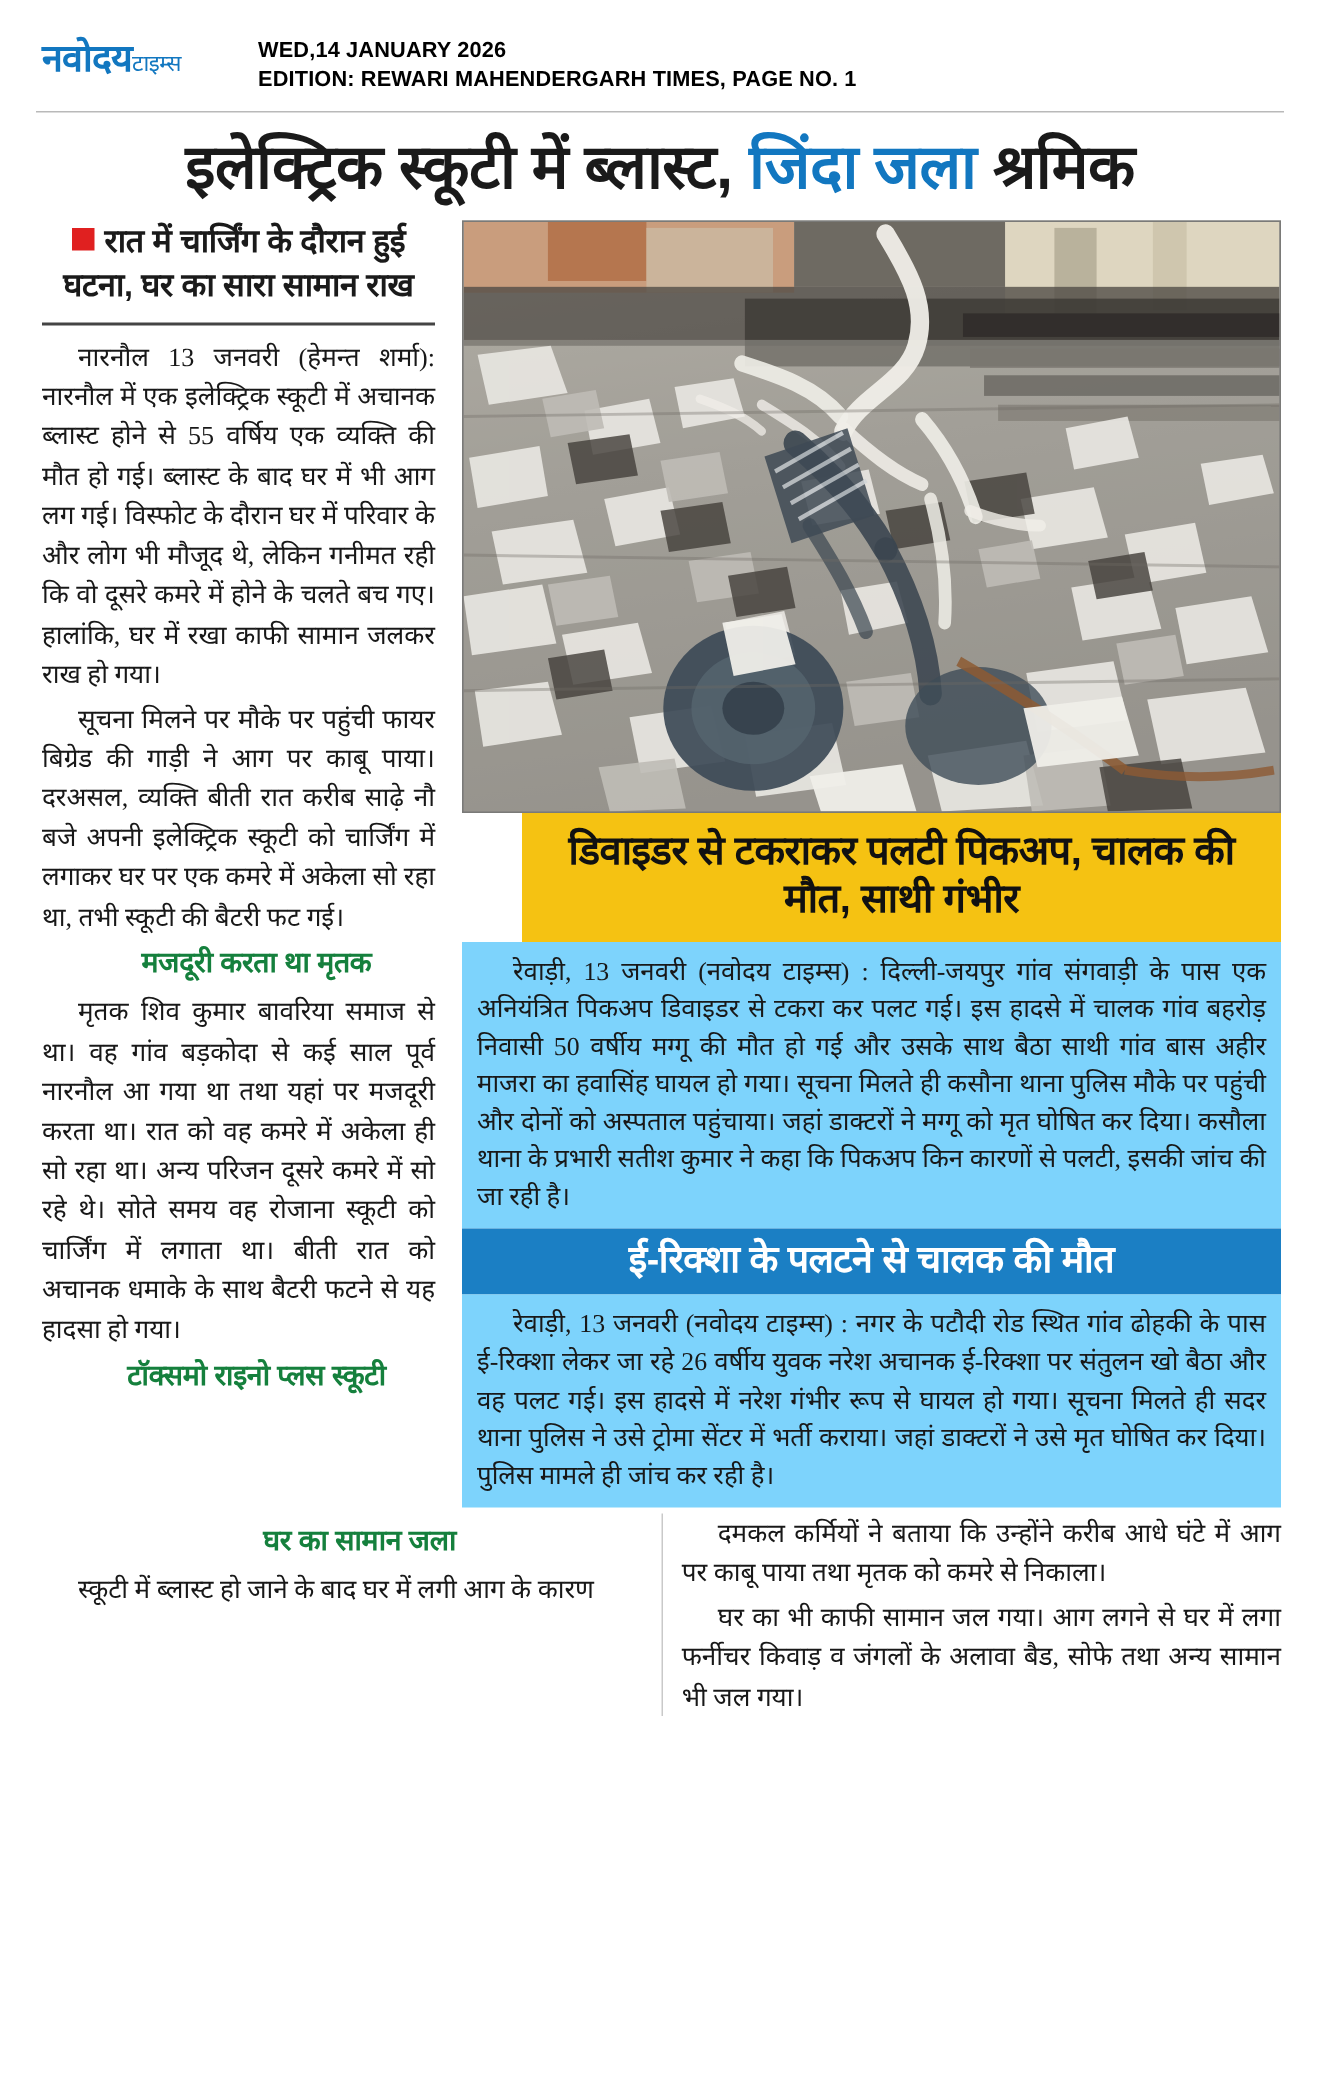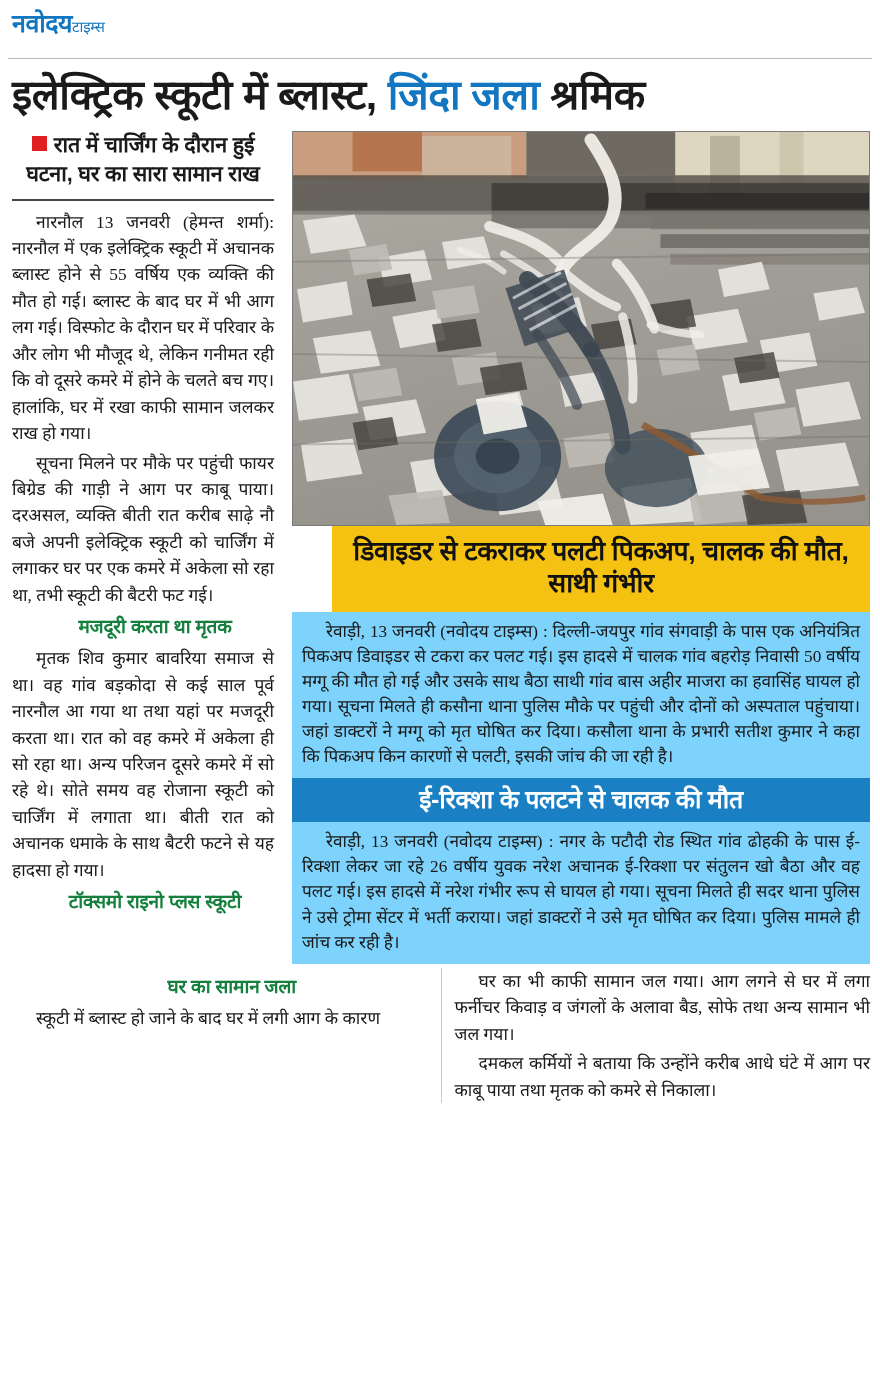--- a/index.html
+++ b/index.html
@@ -15,21 +15,21 @@
     color: #111111;
     position: relative;
     overflow: hidden;
   }
 
   .page {
     width: 880px;
     height: 1239px;
     position: relative;
     box-sizing: border-box;
-    padding: 0;
+    padding: 16px;
   }
 
   
   .masthead {
     height: 58px;
     display: flex;
     align-items: flex-start;
     padding: 9px 0 0 12px;
     box-sizing: border-box;
   }
@@ -71,20 +71,21 @@
 
   
   .headline-wrap {
     padding: 14px 12px 4px 12px;
   }
   .headline {
     font-family: "Liberation Sans", "DejaVu Sans", sans-serif;
     font-size: 41px;
     font-weight: bold;
     line-height: 1.12;
+    text-align: center;
     letter-spacing: -0.4px;
     color: #1a1a1a;
     white-space: nowrap;
   }
   .headline .blue {
     color: #1277c0;
   }
 
   
   .top-section {
@@ -234,20 +235,24 @@
 </head>
 <body>
 
 <div class="page">
 
   <div class="masthead">
     <div class="logo">
       <div class="logo-text">
         <span class="logo-main">नवोदय</span><span class="logo-sub">टाइम्स</span>
       </div>
+    </div>
+    <div class="edition-block">
+      <div>WED,14 JANUARY 2026</div>
+      <div>EDITION: REWARI MAHENDERGARH TIMES, PAGE NO. 1</div>
     </div>
   </div>
 
   <div class="rule-top"></div>
 
   <div class="headline-wrap">
     <div class="headline"><span>इलेक्ट्रिक स्कूटी में ब्लास्ट,</span><span class="blue"> जिंदा जला</span><span> श्रमिक</span></div>
   </div>
 
   <div class="top-section">
@@ -419,19 +424,19 @@
 
   <div class="bottom-section">
     <div class="bot-col first">
       <div class="bodytext">
         <p class="inline-sub">घर का सामान जला</p>
         <p>स्कूटी में ब्लास्ट हो जाने के बाद घर में लगी आग के कारण</p>
       </div>
     </div>
     <div class="bot-col second">
       <div class="bodytext">
+        <p>दमकल कर्मियों ने बताया कि उन्होंने करीब आधे घंटे में आग पर काबू पाया तथा मृतक को कमरे से निकाला।</p>
         <p>घर का भी काफी सामान जल गया। आग लगने से घर में लगा फर्नीचर किवाड़ व जंगलों के अलावा बैड, सोफे तथा अन्य सामान भी जल गया।</p>
-        <p>दमकल कर्मियों ने बताया कि उन्होंने करीब आधे घंटे में आग पर काबू पाया तथा मृतक को कमरे से निकाला।</p>
       </div>
     </div>
   </div>
 
 </div>
 
 </body></html>

